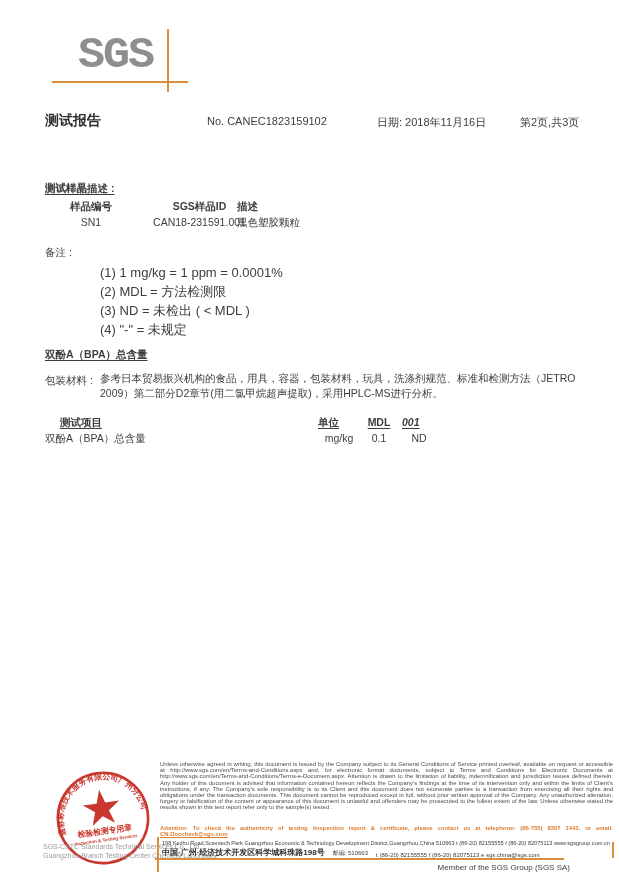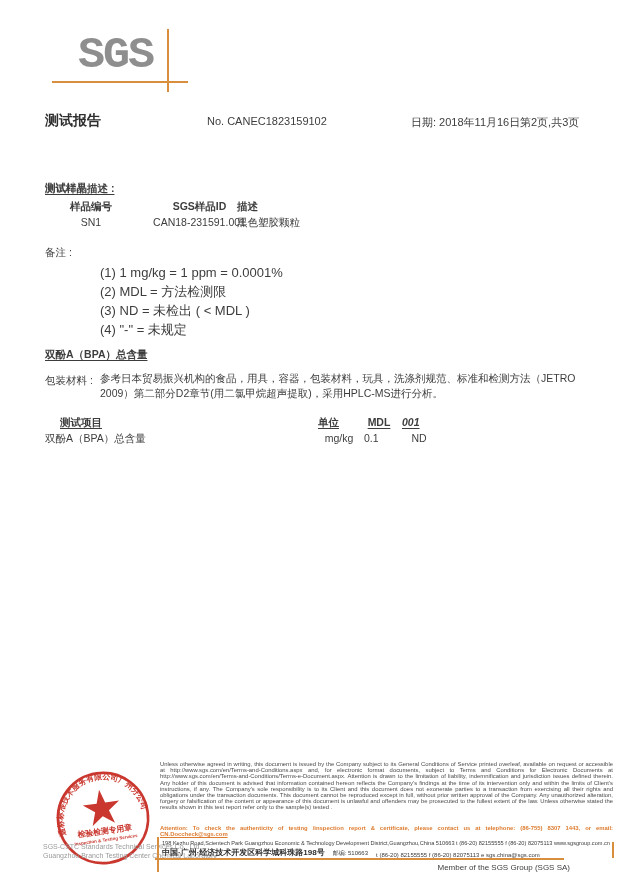--- a/index.html
+++ b/index.html
@@ -16,21 +16,21 @@
   .logo-text {
     left:78px; top:33px; font-size:45px; font-weight:bold;
     color:#8e8e8e; letter-spacing:-2px; line-height:1;
     font-family:Liberation Mono, monospace;
   }
   .logo-hline { left:52px; top:81px; width:136px; height:2px; background:#d98e3e; }
   .logo-vline { left:167px; top:29px; width:2px; height:63px; background:#d98e3e; }
 
   .report-title { left:45px; top:112px; font-size:14px; font-weight:bold; color:#2f2f2f; }
   .report-no   { left:207px; top:115px; font-size:11px; }
-  .report-date { left:377px; top:115px; font-size:11px;margin-left:34px; }
+  .report-date { left:377px; top:115px; font-size:11px; }
   .page-info   { left:520px; top:115px; font-size:11px; }
 
   
   .results-label { left:45px; top:149px; font-size:10.5px;margin-top:32px; }
   .sample-heading {
     left:45px; top:182px; font-size:10.5px; font-weight:bold;
     text-decoration:underline; text-underline-offset:2px;
   }
   .st-h1 { left:45px;  top:200px; width:92px;  font-size:10.5px; font-weight:bold; text-align:center; }
   .st-h2 { left:137px; top:200px; width:125px; font-size:10.5px; font-weight:bold; text-align:center; }
@@ -50,21 +50,21 @@
   .method-text  { left:100px; top:371px; width:482px; font-size:10.5px; line-height:15px; }
 
   .rt-h  { font-size:10.5px; font-weight:bold; text-decoration:underline; text-underline-offset:2px; }
   .rt-h1 { left:60px;  top:416px; }
   .rt-h2 { left:318px; top:416px; width:42px; }
   .rt-h3 { left:364px; top:416px; width:30px; text-align:center; }
   .rt-h4 { left:402px; top:416px; width:34px; text-align:left; font-style:italic; }
   .rt-v  { font-size:10.5px; }
   .rt-v1 { left:45px;  top:432px; }
   .rt-v2 { left:318px; top:432px; width:42px; text-align:center; }
-  .rt-v3 { left:364px; top:432px; width:30px; }
+  .rt-v3 { left:364px; top:432px; width:30px; text-align:center; }
   .rt-v4 { left:402px; top:432px; width:34px; text-align:center; }
 
   
   .disclaimer {
     left:160px; top:761px; width:453px; font-size:5.9px; line-height:6.2px;
     text-align:justify; color:#4c4c4c;
   }
   .attention {
     left:160px; top:825px; width:453px; font-size:5.9px; line-height:6.2px;
     color:#dd7b2f; font-weight:bold; text-align:justify;

